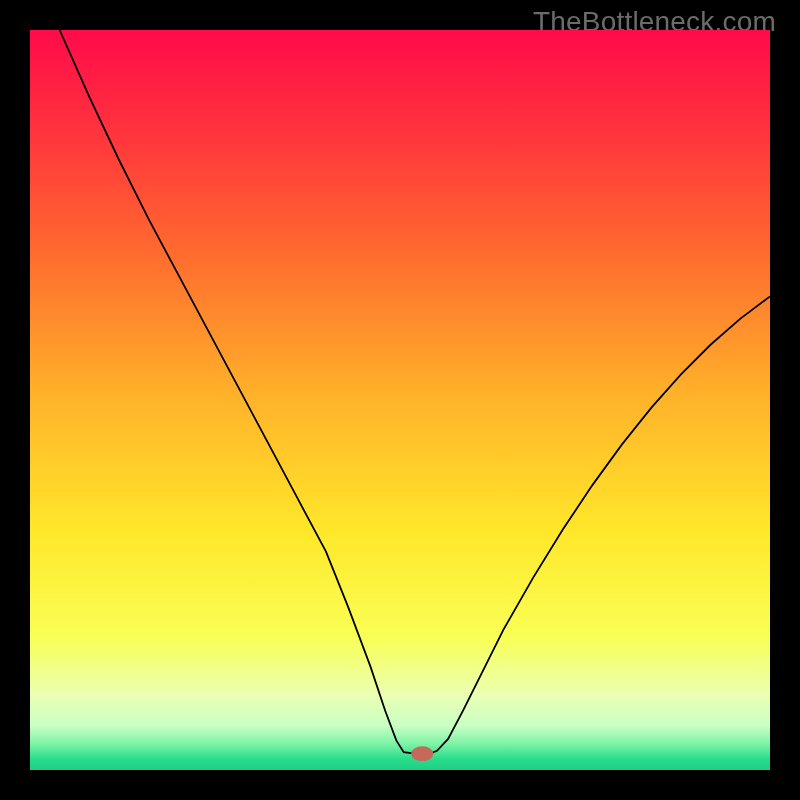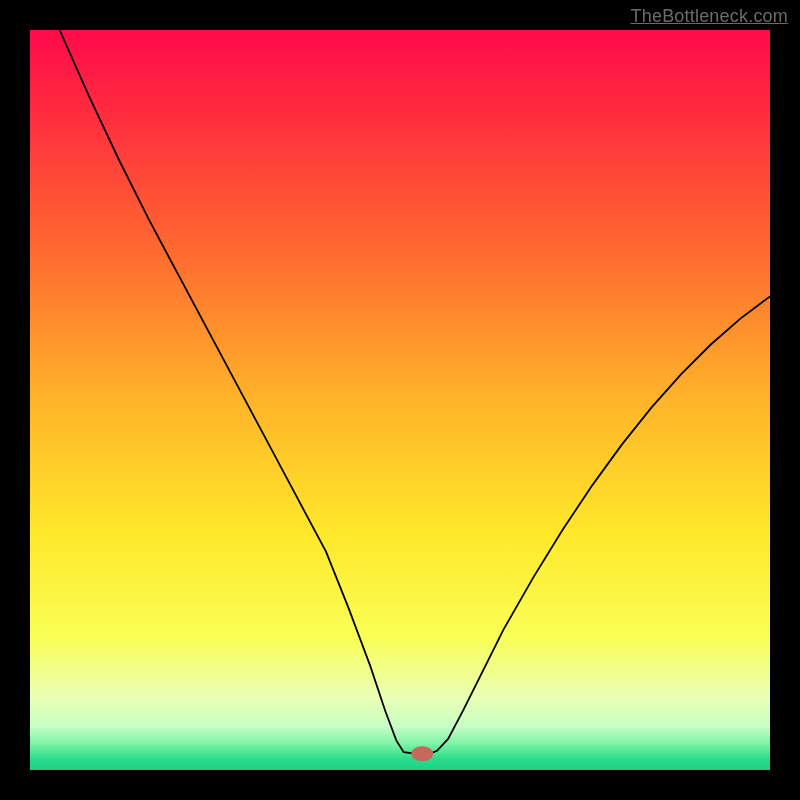--- a/index.html
+++ b/index.html
@@ -20,27 +20,26 @@
   .plot {
     position: absolute;
     left: 30px;
     top: 30px;
     width: 740px;
     height: 740px;
   }
   .watermark {
     position: absolute;
     top: 6px;
-    right: 12px;
+    right: 24px;
     color: #6b6b6b;
-    font-size: 18px;
+    font-size: 28px;
     font-weight: 500;
     letter-spacing: 0.2px;
     user-select: none;
-    text-decoration: underline;
   }
 </style>
 </head>
 <body>
 
 <div class="frame">
   <div class="watermark">TheBottleneck.com</div>
 
   <svg class="plot" viewBox="0 0 100 100" preserveAspectRatio="none">
     <defs>

